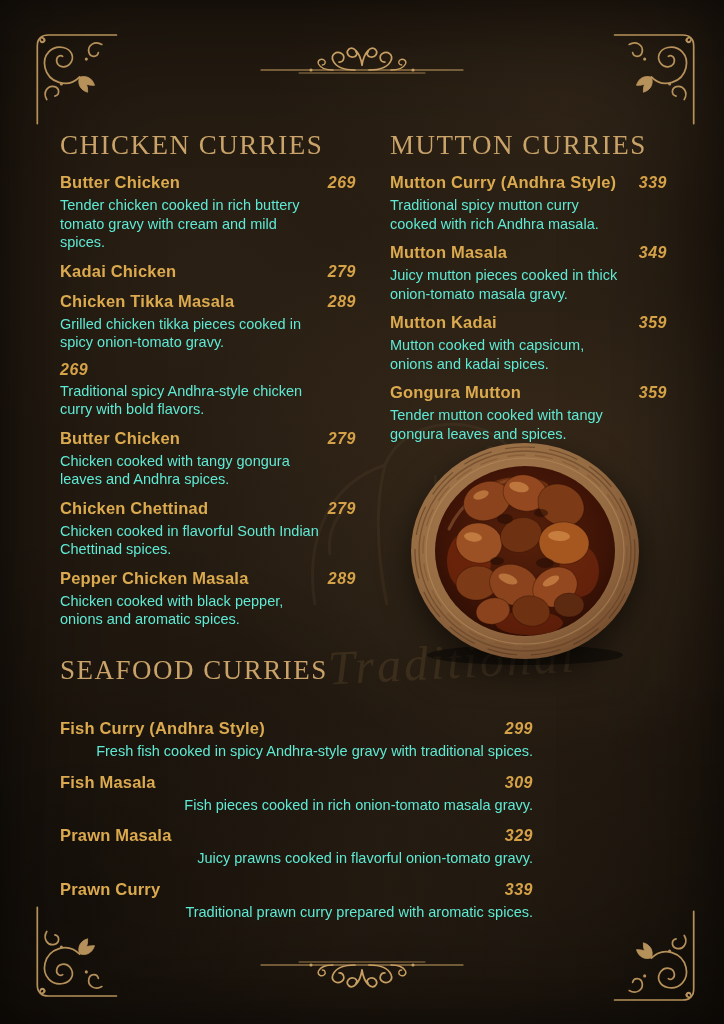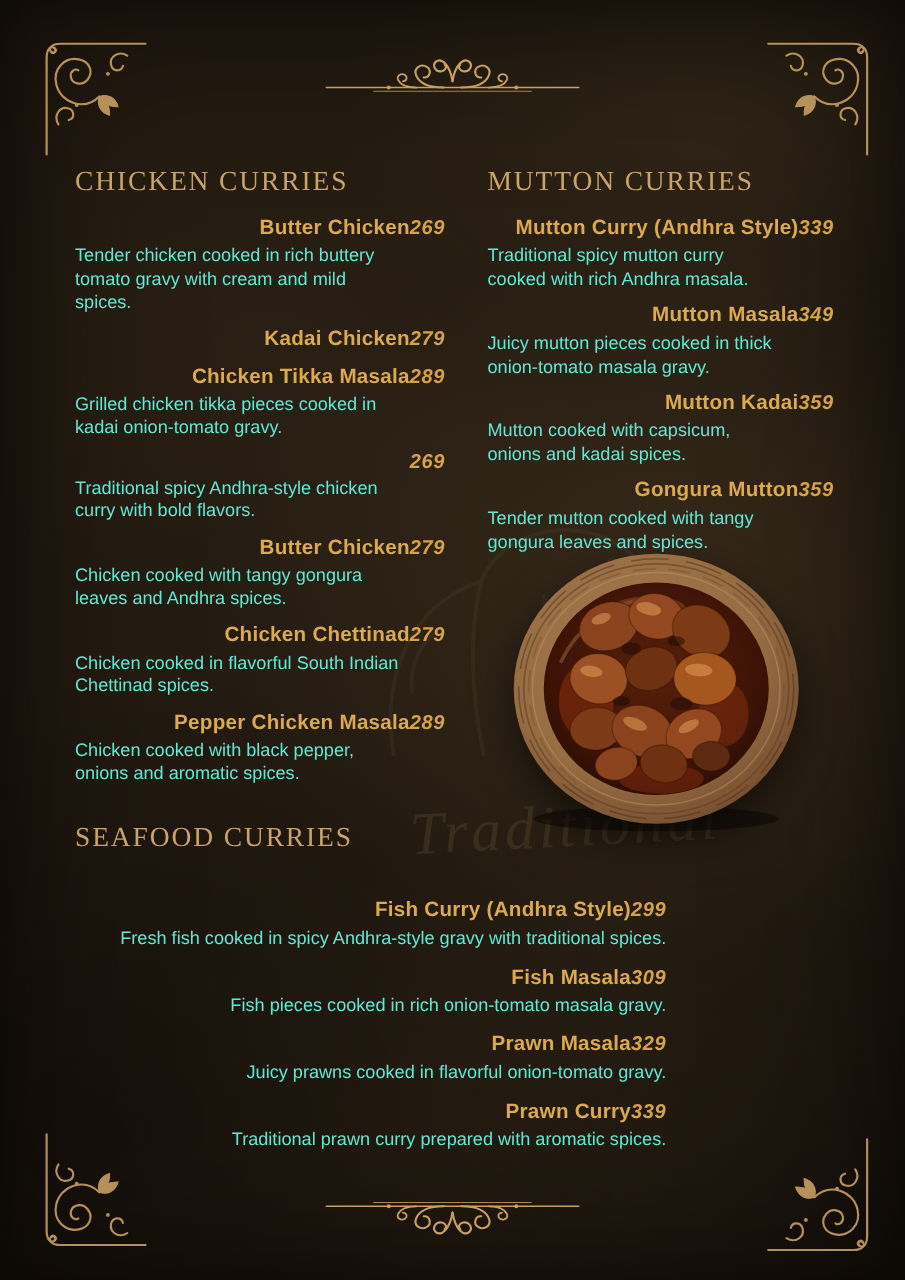--- a/index.html
+++ b/index.html
@@ -37,30 +37,30 @@
     position:absolute;left:328px;top:634px;z-index:1;opacity:.15;
     font-family:"Liberation Serif", serif;font-style:italic;
     font-size:48px;letter-spacing:3px;color:#b08b55;transform:rotate(-3deg);
     white-space:nowrap;
   }
 
   
   .section{position:absolute;z-index:5;}
   .section-title{
     font-family:"Liberation Serif", serif;font-weight:400;
-    font-size:22px;line-height:34px;letter-spacing:1.5px;color:#c9a369;
+    font-size:27px;line-height:34px;letter-spacing:1.5px;color:#c9a369;
     margin:0 0 10px 0;
   }
   #section-chicken{left:60px;top:128px;width:296px;}
   #section-mutton{left:390px;top:128px;width:277px;}
   #section-seafood{left:60px;top:653px;width:473px;}
   #section-seafood .section-title{margin-bottom:31px;}
   .item{margin-bottom:9px;}
   #section-seafood .item{margin-bottom:11px;}
-  .item-row{display:flex;justify-content:flex-end;align-items:baseline;}
+  .item-row{display:flex;justify-content:space-between;align-items:baseline;}
   .item-name{
     font-weight:700;font-size:16.5px;line-height:21px;
     color:#dcaa4e;letter-spacing:.2px;
   }
   .item-price{font-weight:700;font-size:16px;color:#d6a248;letter-spacing:.5px;font-style:italic;}
   .item-desc{
     margin:3px 0 0 0;font-size:14.5px;line-height:18.5px;color:#5eead4;
   }
   #section-chicken .item-desc{max-width:262px;}
   #section-mutton .item-desc{max-width:232px;}
@@ -203,21 +203,21 @@
       <div class="item-row">
           <span class="item-name">Kadai Chicken</span>
           <span class="item-price">279</span>
         </div>
     </div>
     <div class="item">
       <div class="item-row">
           <span class="item-name">Chicken Tikka Masala</span>
           <span class="item-price">289</span>
         </div>
-      <p class="item-desc">Grilled chicken tikka pieces cooked in kadai onion-tomato gravy.</p>
+      <p class="item-desc">Grilled chicken tikka pieces cooked in spicy onion-tomato gravy.</p>
     </div>
     <div class="item">
       <div class="item-row">
           <span class="item-price">269</span>
         </div>
       <p class="item-desc">Traditional spicy Andhra-style chicken curry with bold flavors.</p>
     </div>
     <div class="item">
       <div class="item-row">
           <span class="item-name">Butter Chicken</span>

